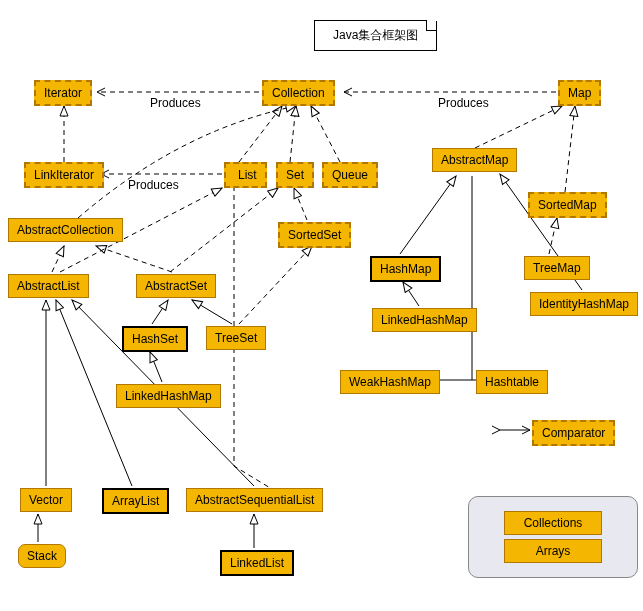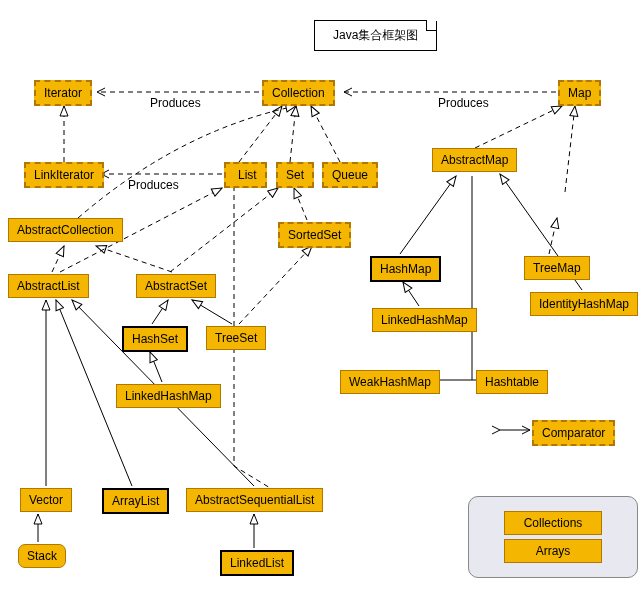--- a/index.html
+++ b/index.html
@@ -78,20 +78,21 @@
 
   <div class="box interface" style="left:34px;top:80px;">Iterator</div>
   <div class="box interface" style="left:262px;top:80px;">Collection</div>
   <div class="box interface" style="left:558px;top:80px;">Map</div>
 
   <div class="box interface" style="left:24px;top:162px;">LinkIterator</div>
   <div class="box interface" style="left:224px;top:162px;padding-left:12px;">List</div>
   <div class="box interface" style="left:276px;top:162px;">Set</div>
   <div class="box interface" style="left:322px;top:162px;">Queue</div>
   <div class="box class" style="left:432px;top:148px;">AbstractMap</div>
+  <div class="box interface" style="left:528px;top:192px;">SortedMap</div>
 
   <div class="box class" style="left:8px;top:218px;">AbstractCollection</div>
   <div class="box interface" style="left:278px;top:222px;">SortedSet</div>
   <div class="box bold" style="left:370px;top:256px;">HashMap</div>
   <div class="box class" style="left:524px;top:256px;">TreeMap</div>
   <div class="box class" style="left:530px;top:292px;">IdentityHashMap</div>
 
   <div class="box class" style="left:8px;top:274px;">AbstractList</div>
   <div class="box class" style="left:136px;top:274px;">AbstractSet</div>
   <div class="box class" style="left:372px;top:308px;">LinkedHashMap</div>

